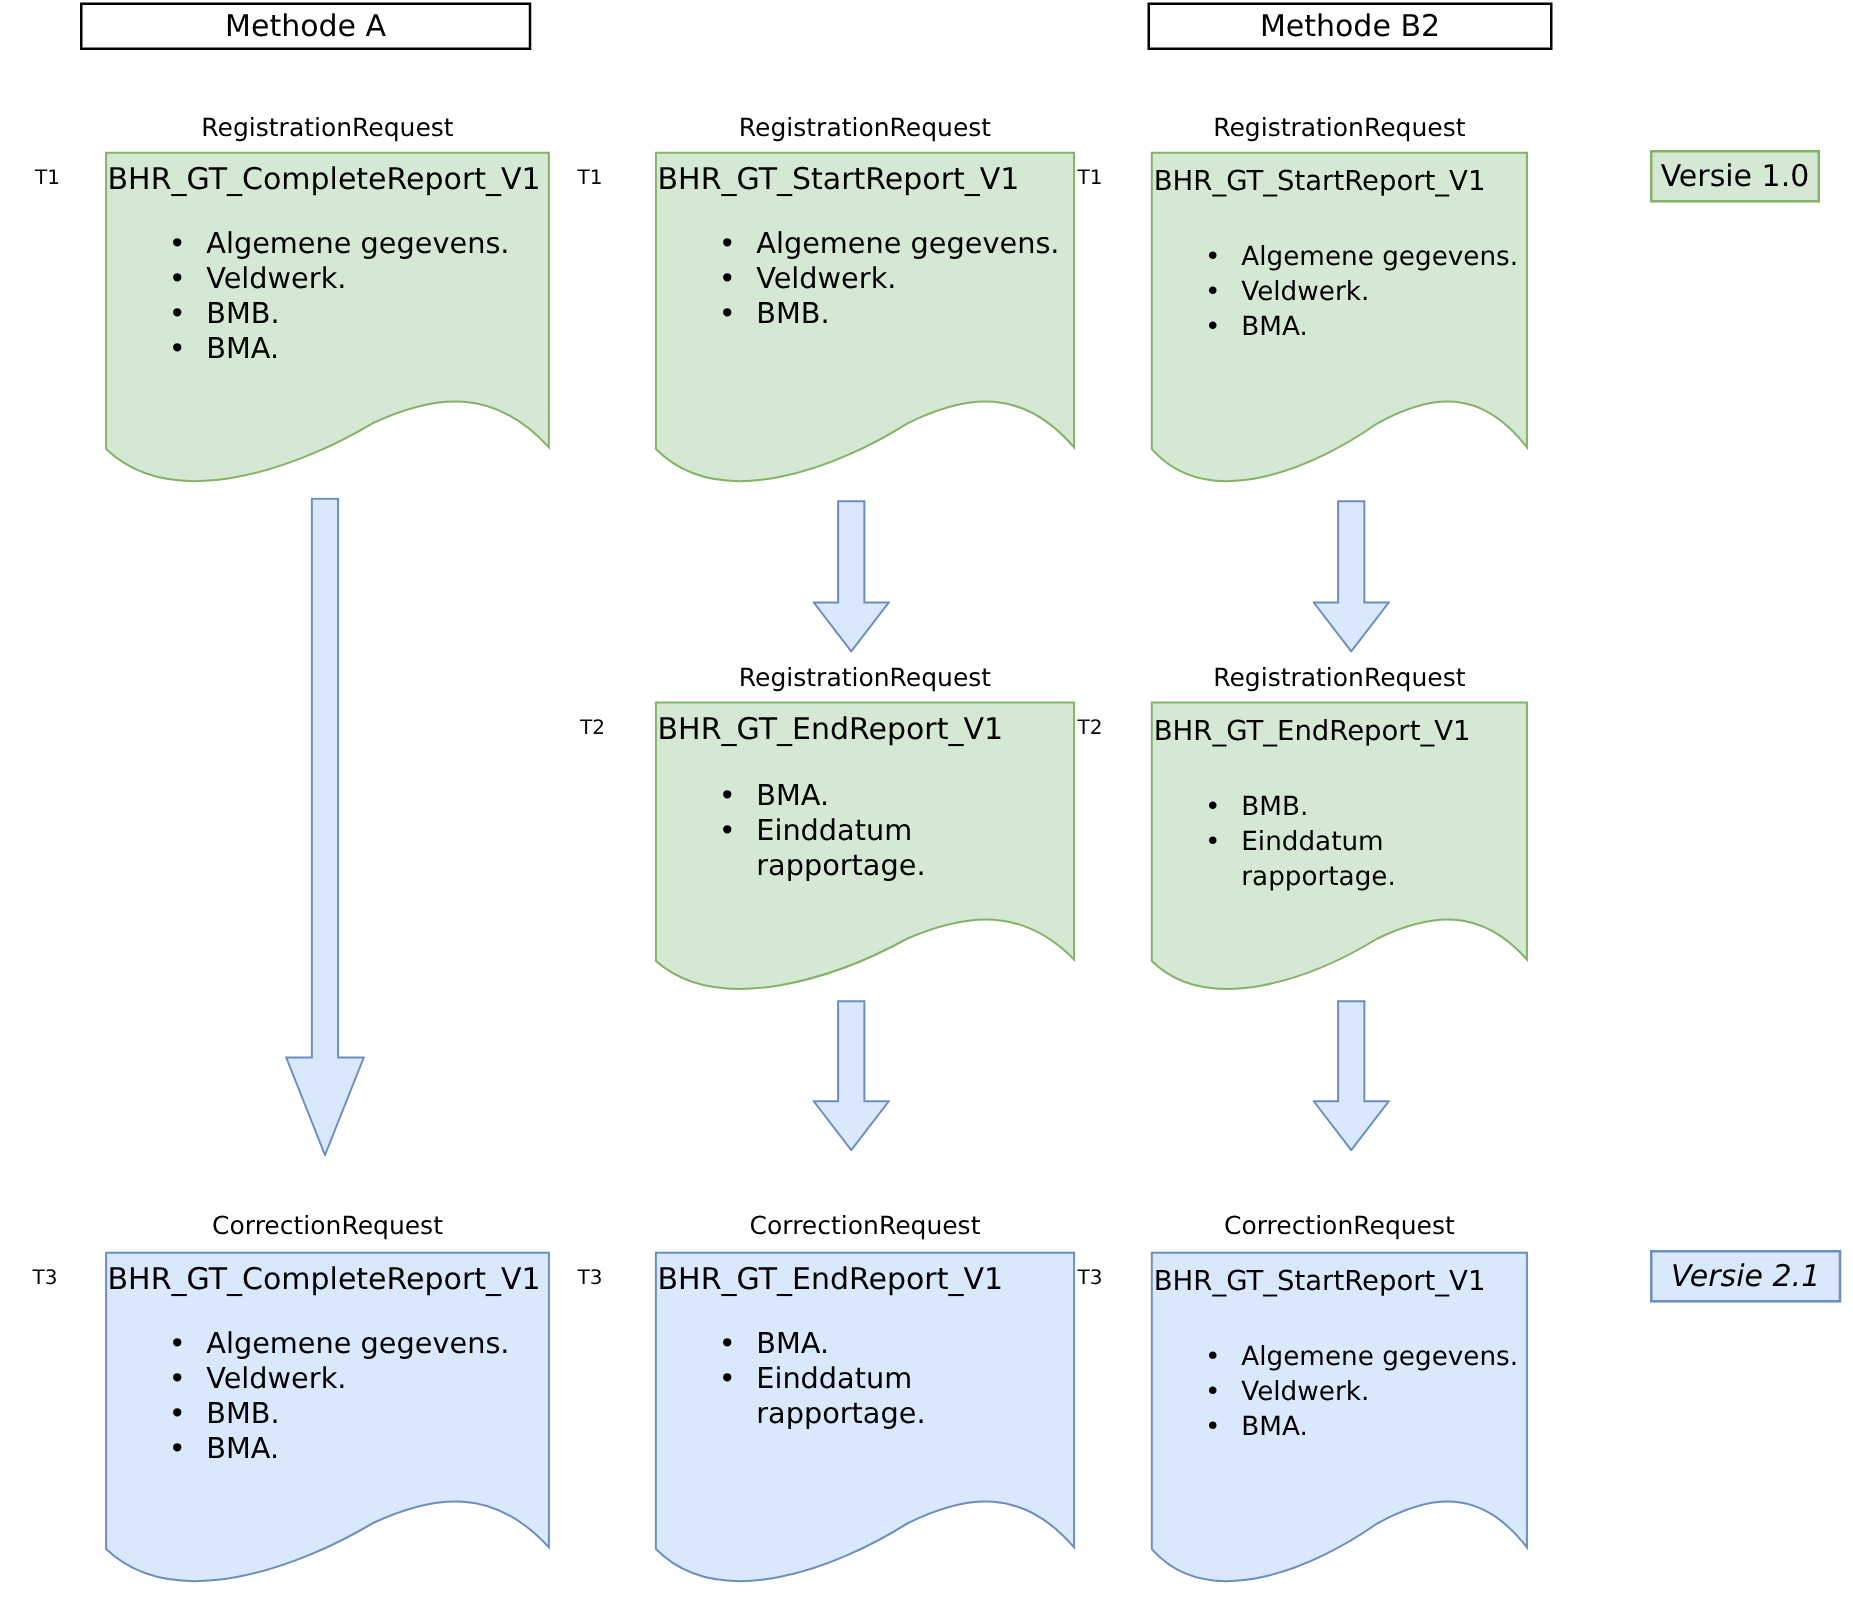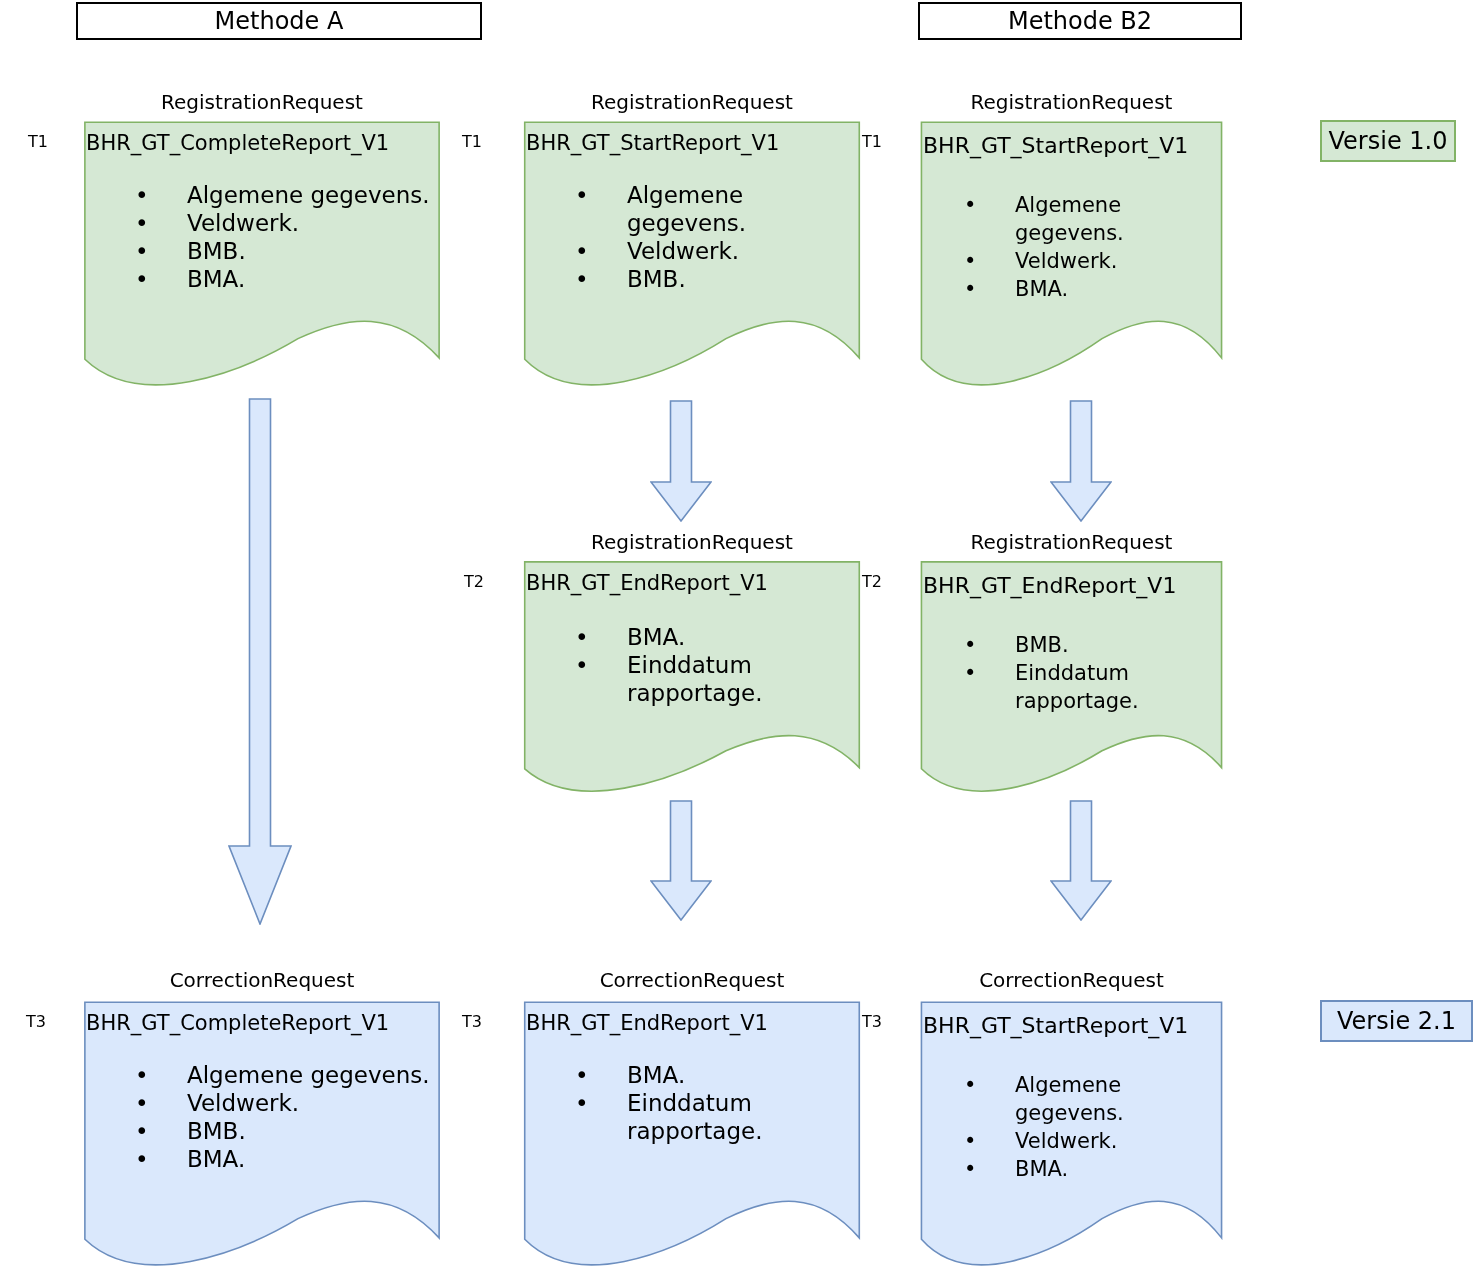--- a/index.html
+++ b/index.html
@@ -18,30 +18,30 @@
   .t-label   { font-size:16px; line-height:30px; text-align:left; }
 
   .doc { }
   .doc-shape { position:absolute; left:0; top:0; width:100%; height:100%; display:block; }
   .doc-shape path { stroke-width:1.6; vector-effect:non-scaling-stroke; }
   .doc.green .doc-shape path { fill:var(--doc-green-fill); stroke:var(--doc-green-stroke); }
   .doc.blue  .doc-shape path { fill:var(--doc-blue-fill);  stroke:var(--doc-blue-stroke); }
 
   .doc-title {
     position:absolute; left:4px; top:8px; right:2px;
-    font-size:21px; line-height:30px; white-space:nowrap;
+    font-size:24px; line-height:30px; white-space:nowrap;
   }
   .doc-list {
     position:absolute; left:0; right:0; top:61px;
     margin:0; padding:0; list-style:none;
     font-size:23px; line-height:28px;
   }
   .doc-list li { display:flex; align-items:flex-start; }
   .li-dot  { flex:0 0 30px; margin-left:53px; }
-  .li-text { flex:1 1 auto; padding-right:4px;margin-left:22px; }
+  .li-text { flex:1 1 auto; padding-right:4px; }
 
   .doc.row2 .doc-list { top:63px; }
   .doc.b2 .doc-title { font-size:22px; top:11px; }
   .doc.b2 .doc-list  { font-size:21px; top:71px; }
   .doc.b2 .li-dot    { flex-basis:29px; margin-left:45px; }
 
   .arrow { display:block; }
   .arrow polygon { fill:var(--arrow-fill); stroke:var(--arrow-stroke); stroke-width:1.6; stroke-linejoin:miter; }
 
   .version-badge {
@@ -49,21 +49,21 @@
     font-size:24px; line-height:38px; height:42px;
   }
   .version-badge.green { background:var(--doc-green-fill); border-color:var(--doc-green-stroke); }
   .version-badge.blue  { background:var(--doc-blue-fill);  border-color:var(--doc-blue-stroke); }
 </style>
 </head>
 <body>
 
 <div class="stage">
 
-  <div class="abs method-header" style="left:76px; top:2px; width:406px;">Methode A</div>
+  <div class="abs method-header" style="left:64px; top:2px; width:361px;">Methode A</div>
   <div class="abs method-header" style="left:918px; top:2px; width:324px;">Methode B2</div>
 
   <div class="abs req-label" style="left:82px;  top:88px; width:360px;">RegistrationRequest</div>
   <div class="abs req-label" style="left:522px; top:88px; width:340px;">RegistrationRequest</div>
   <div class="abs req-label" style="left:919px; top:88px; width:305px;">RegistrationRequest</div>
 
   <div class="abs t-label" style="left:28px;  top:127px; width:36px;">T1</div>
   <div class="abs t-label" style="left:462px; top:127px; width:36px;">T1</div>
   <div class="abs t-label" style="left:862px; top:127px; width:36px;">T1</div>
 
@@ -257,15 +257,15 @@
           <span class="li-dot">•</span>
           <span class="li-text">Veldwerk.</span>
         </li>
       <li>
           <span class="li-dot">•</span>
           <span class="li-text">BMA.</span>
         </li>
     </ul>
   </div>
 
-  <div class="abs version-badge blue" style="left:1320px; top:1000px; width:153px;">Versie 2.1</div>
+  <div class="abs version-badge blue" style="left:1320px; top:1000px; width:153px;font-style:italic;">Versie 2.1</div>
 
 </div>
 
 </body></html>

